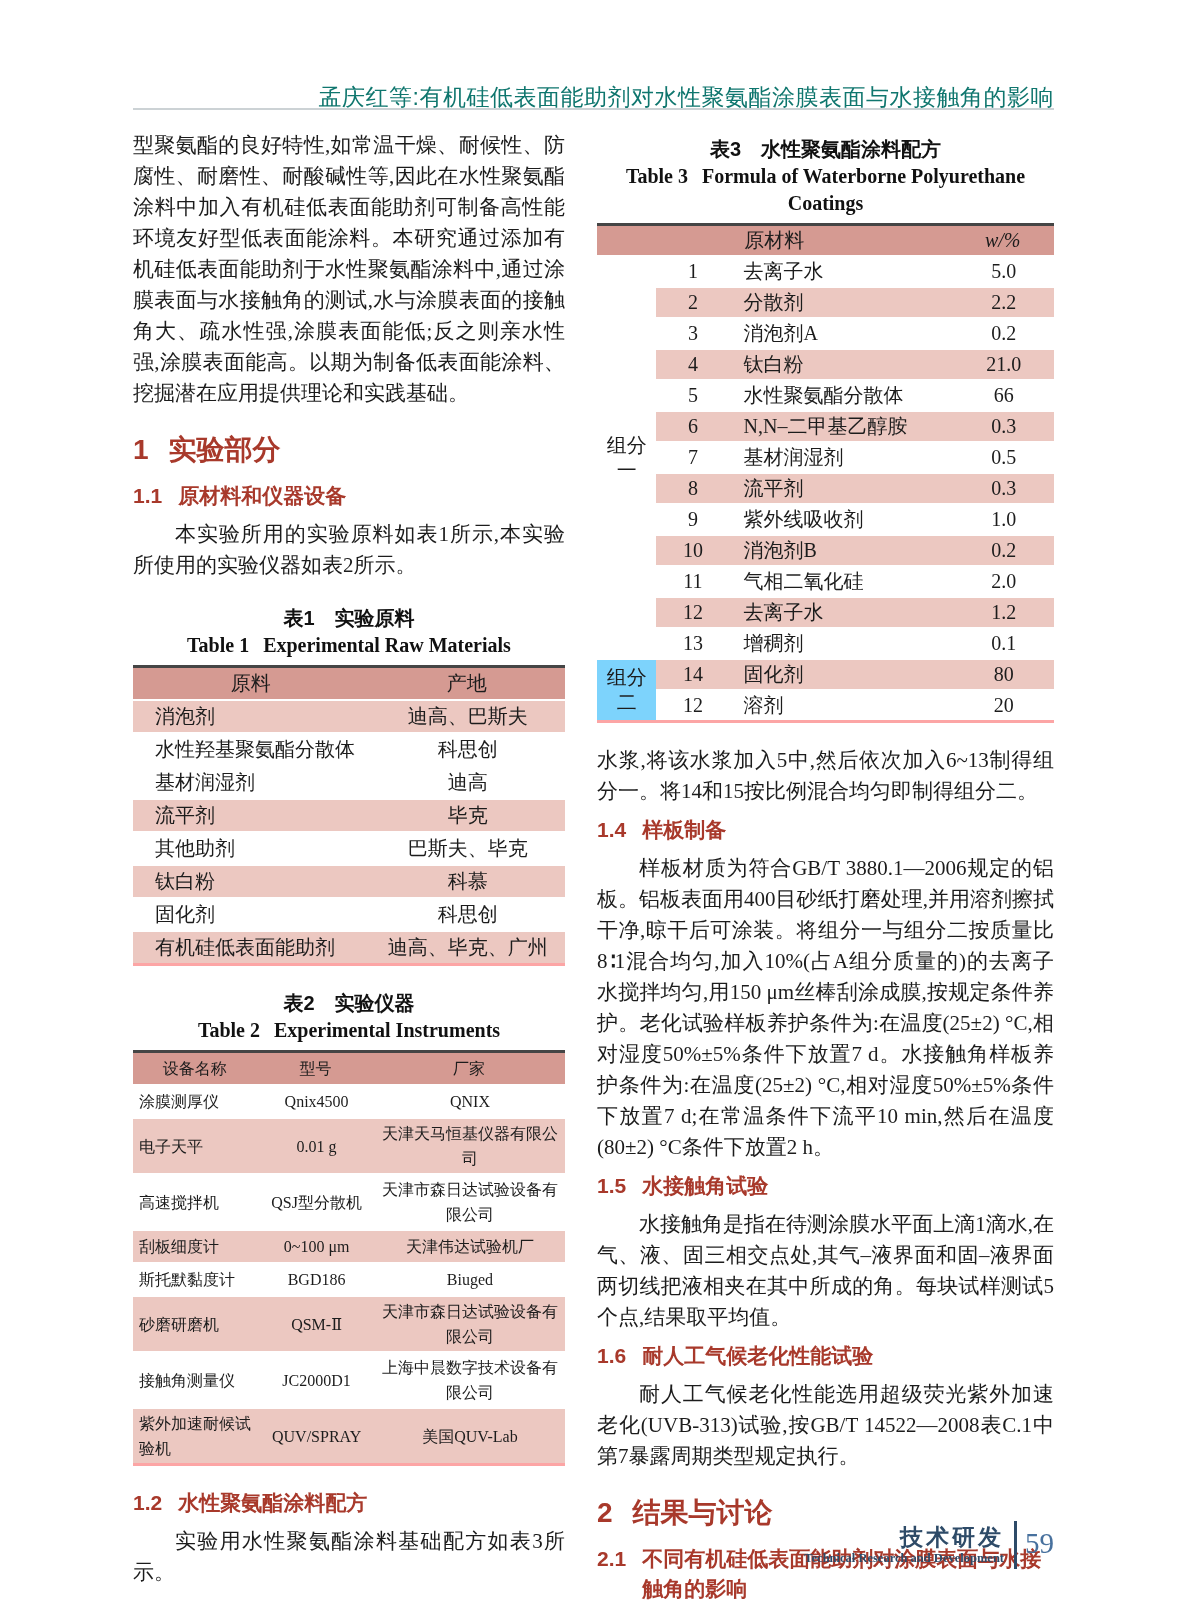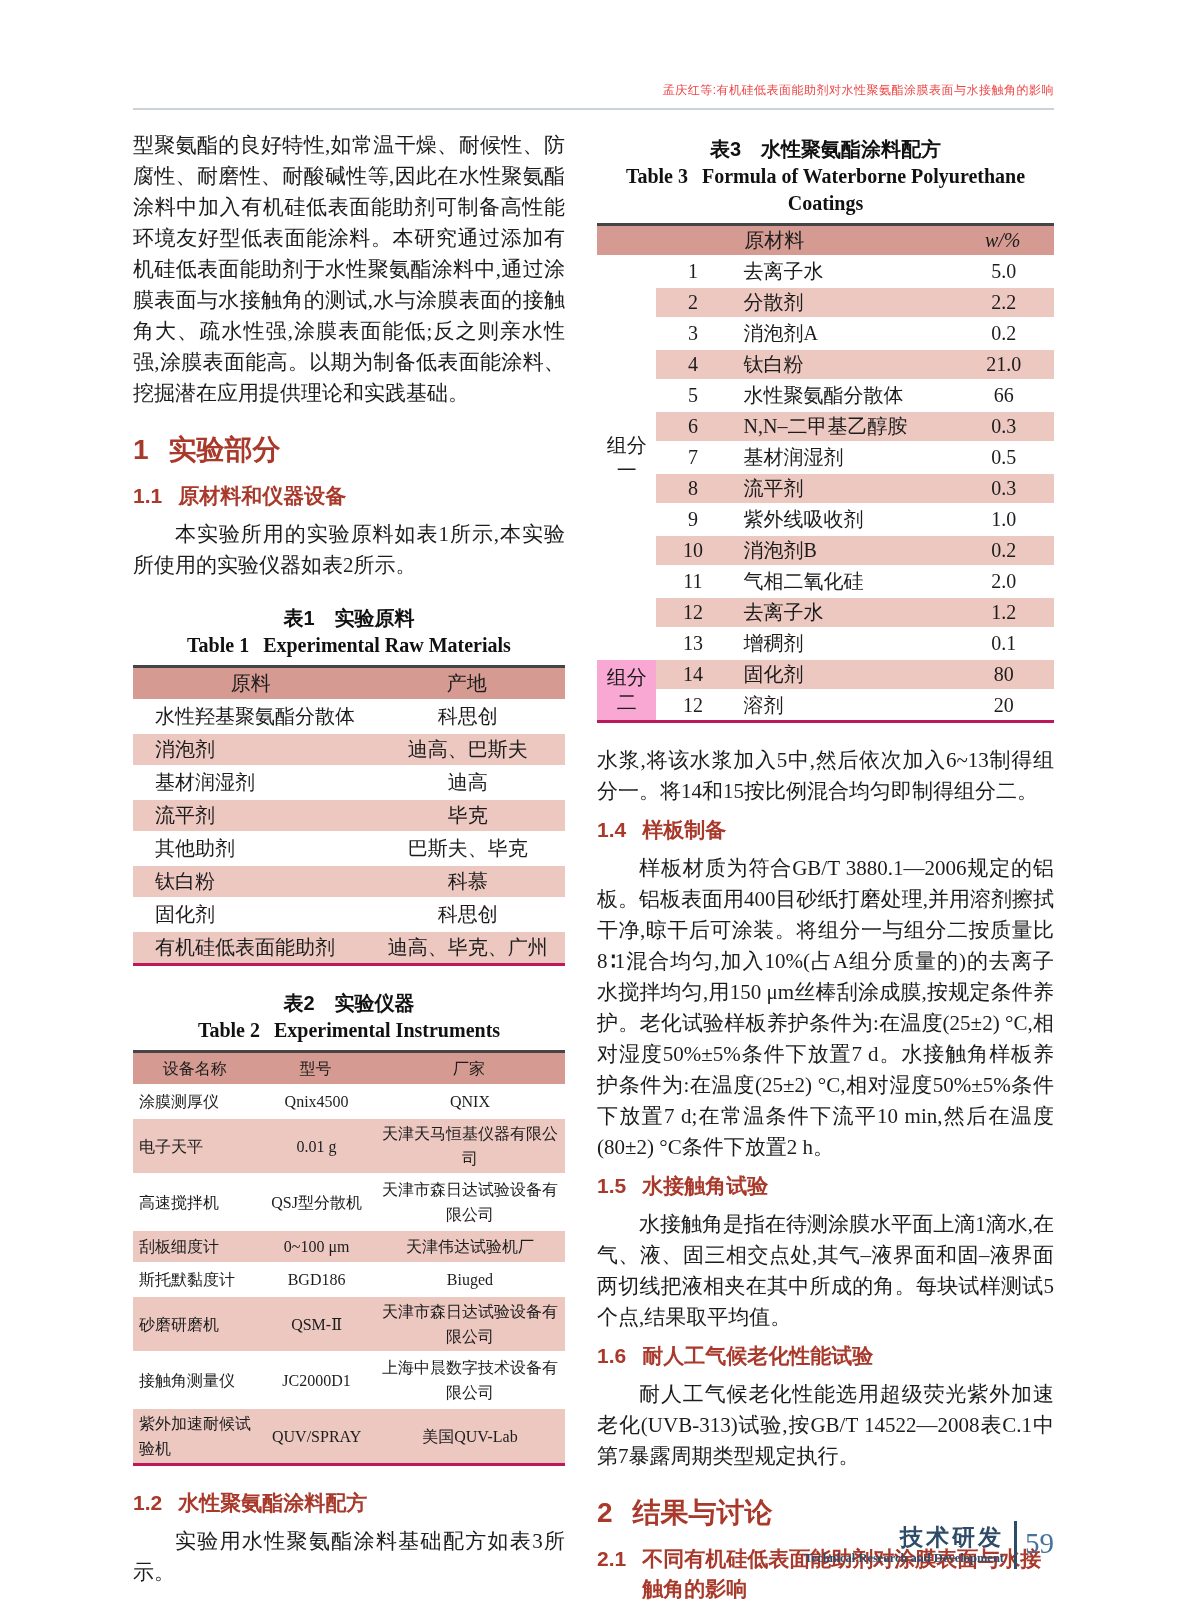--- a/index.html
+++ b/index.html
@@ -3,21 +3,21 @@
 <meta charset="utf-8">
 <style>
   html,body{margin:0;padding:0;background:#ffffff;}
   .page{
     position:relative;width:1187px;height:1600px;background:#ffffff;
     font-family:"Liberation Serif","DejaVu Serif",serif;color:#1c1c1c;overflow:hidden;
   }
   .running-head{
     position:absolute;top:82px;left:133px;width:921px;text-align:right;
     font-family:"Liberation Sans","DejaVu Sans",sans-serif;
-    font-size:12px;color:#ef4444;letter-spacing:0.5px;
+    font-size:23px;color:#0f766e;letter-spacing:0.5px;
   }
   .head-rule{position:absolute;top:108px;left:133px;width:921px;border-top:2px solid #ccd2d5;}
   .content{position:absolute;top:130px;left:133px;width:921px;display:flex;gap:32px;}
   .col-left{width:432px;}
   .col-right{width:457px;}
 
   p.body{font-size:21px;line-height:31px;text-align:justify;margin:0;}
   .ind{text-indent:2em;}
 
   .sec-big{
@@ -31,21 +31,21 @@
     font-size:21px;color:#a8392b;margin:8px 0 8px 0;line-height:30px;
   }
   .sec-sub .t{flex:1;}
 
   .tbl-cap{text-align:center;margin-top:24px;margin-bottom:6px;line-height:27px;}
   .cap-cn{font-family:"Liberation Sans","DejaVu Sans",sans-serif;font-weight:bold;font-size:20px;color:#111;}
   .cap-cn .lbl{margin-right:20px;}
   .cap-en{font-weight:bold;font-size:20px;color:#111;}
   .cap-en .lbl{margin-right:14px;}
 
-  table{width:100%;border-collapse:collapse;border-top:3px solid #454545;border-bottom:3px solid #be185d;font-size:20px;}
+  table{width:100%;border-collapse:collapse;border-top:3px solid #454545;border-bottom:3px solid #fca5a5;font-size:20px;}
   td{padding:2px 2px;height:27px;vertical-align:middle;}
   tr.hdr td{background:#d59a92;}
   td.stripe{background:#ecc8c1;}
   tr{border-bottom:2px solid #ffffff;}
 
   
   .t1 td.c1{width:55%;text-align:left;padding-left:22px;}
   .t1 td.c2{width:45%;text-align:center;}
   .t1 tr.hdr td{text-align:center;padding-left:0;}
 
@@ -57,21 +57,21 @@
   .t2 tr.hdr td{text-align:center;padding-left:0;}
 
   
   .t3 td{font-size:20px;line-height:25px;height:25px;}
   .t3 td.grp{width:13%;text-align:center;}
   .t3 td.num{width:16%;text-align:center;}
   .t3 td.mat{width:49%;text-align:left;padding-left:14px;}
   .t3 td.val{width:22%;text-align:center;}
   .t3 tr.hdr td{text-align:center;padding-left:0;}
   .t3 td.wpct{font-style:italic;}
-  .t3 td.grp2{background:#f9a8d4;}
+  .t3 td.grp2{background:#7dd3fc;}
 
   .footer{position:absolute;top:1498px;right:133px;display:flex;align-items:center;margin-top:23px;}
   .footer-text{text-align:right;color:#2e4b68;}
   .footer-cn{font-family:"Liberation Sans","DejaVu Sans",sans-serif;font-weight:bold;font-size:23px;letter-spacing:3px;line-height:26px;}
   .footer-en{font-weight:bold;font-size:12.5px;line-height:16px;}
   .footer-bar{width:3px;height:48px;background:#2e4b68;margin:0 8px 0 10px;}
   .footer-page{font-size:29px;color:#48719e;align-self:flex-start;margin-top:6px;}
 </style>
 </head>
 <body>
@@ -103,26 +103,26 @@
         <div class="cap-en"><span class="lbl">Table 1</span><span>Experimental Raw Materials</span></div>
       </div>
 
       <table class="t1">
         <tbody>
           <tr class="hdr">
             <td class="c1">原料</td>
             <td class="c2">产地</td>
           </tr>
           <tr>
+              <td class="c1 stripe">消泡剂</td>
+              <td class="c2 stripe">迪高、巴斯夫</td>
+            </tr>
+          <tr>
               <td class="c1">水性羟基聚氨酯分散体</td>
               <td class="c2">科思创</td>
-            </tr>
-          <tr>
-              <td class="c1 stripe">消泡剂</td>
-              <td class="c2 stripe">迪高、巴斯夫</td>
             </tr>
           <tr>
               <td class="c1">基材润湿剂</td>
               <td class="c2">迪高</td>
             </tr>
           <tr>
               <td class="c1 stripe">流平剂</td>
               <td class="c2 stripe">毕克</td>
             </tr>
           <tr>

